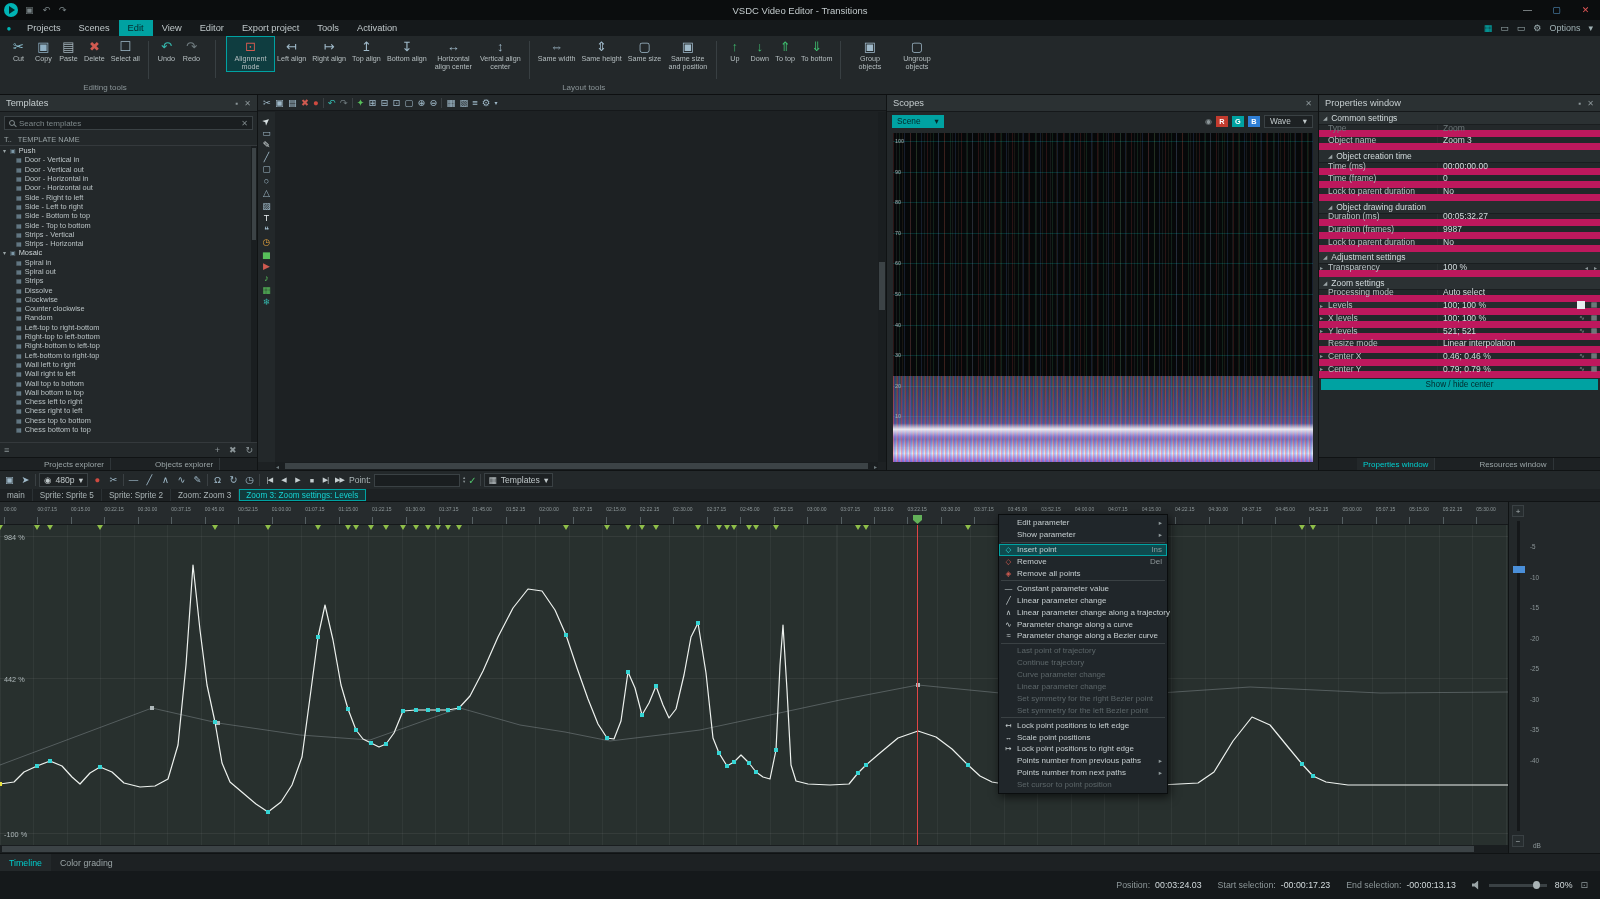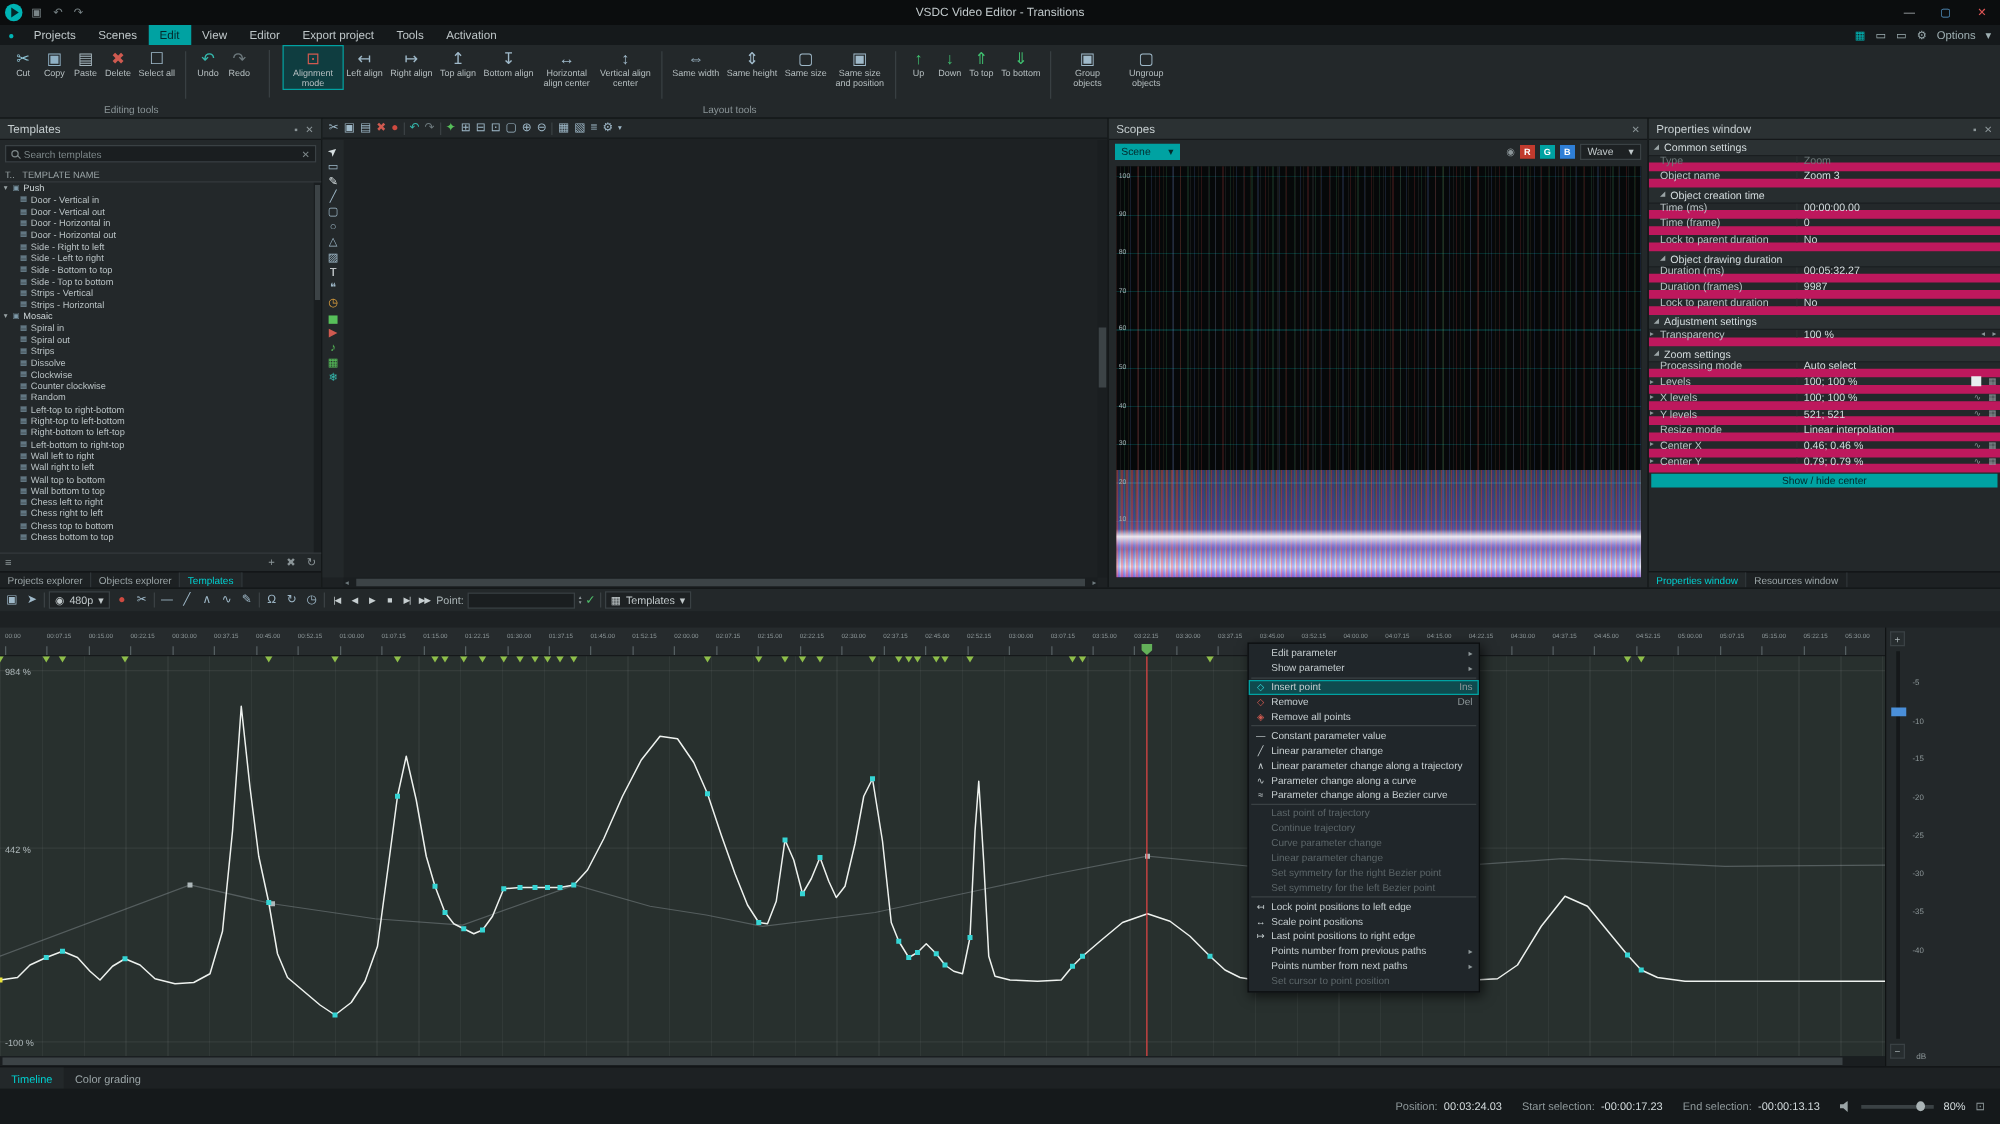--- a/index.html
+++ b/index.html
@@ -33,21 +33,21 @@
 .tb-btn{min-width:25px;max-width:47px;padding:2px 3px 0;display:flex;flex-direction:column;align-items:center;text-align:center;color:#b6bfc1;font-size:7.2px;line-height:1.08;}
 .tb-btn .g{font-size:13px;line-height:15px;height:16px;}
 .tb-btn.selected{background:#0f3d40;outline:1px solid #00a2a2;}
 .tb-sep{width:1px;background:#383f42;margin:4px 5px;height:38px;}
 .tb-group-label{text-align:center;font-size:8px;color:#8b9598;}
 
 
 .panel-header{height:17px;background:#2b3133;display:flex;align-items:center;padding:0 6px;font-size:9.3px;color:#c6ced0;border-bottom:1px solid #15181a;}
 .panel-header .hicons{margin-left:auto;display:flex;gap:6px;color:#8b9598;font-size:8px;}
 .panel-tabs{height:13px;display:flex;font-size:8px;border-top:1px solid #101314;background:#1d2123;align-items:stretch;}
-.panel-tab{padding:0 6px;display:flex;align-items:center;color:#9aa4a6;border-right:1px solid #2f3538;white-space:nowrap;}
+.panel-tab{padding:0 6px;display:flex;align-items:center;color:#9aa4a6;border-right:1px solid #2f3538;white-space:nowrap;margin-left:38px;}
 .panel-tab.active{color:#00cfcf;background:#23282a;}
 
 
 .templates{position:absolute;top:95px;left:0;width:258px;height:375px;background:#23282a;border-right:1px solid #101314;display:flex;flex-direction:column;}
 .search-row{margin:4px 4px 3px;height:14px;background:#1a1e20;border:1px solid #3a4144;display:flex;align-items:center;gap:4px;padding:0 4px;color:#7d8789;font-size:8px;}
 .i-search{width:6px;height:6px;border:1px solid #7d8789;border-radius:50%;position:relative;display:inline-block;flex:none;}
 .i-search:after{content:"";position:absolute;width:4px;height:1px;background:#7d8789;transform:rotate(45deg);right:-3px;bottom:-1px;}
 .search-row .clear{margin-left:auto;}
 .list-header{height:13px;display:flex;align-items:center;font-size:7.4px;color:#9aa4a6;border-bottom:1px solid #34393c;padding-left:4px;gap:6px;}
 .tpl-wrap{flex:1;position:relative;overflow:hidden;}
@@ -162,21 +162,21 @@
 .tl-tab.active{color:#00cfcf;background:#23282a;}
 .statusbar{position:absolute;top:871px;left:0;right:0;height:28px;background:#15191b;display:flex;align-items:center;justify-content:flex-end;font-size:8.8px;color:#8e989a;padding-right:12px;}
 .sb-group{display:flex;align-items:center;gap:5px;margin-left:16px;}
 .sb-val{color:#d3dbdd;}
 .i-speaker{width:9px;height:9px;background:#9aa4a6;clip-path:polygon(0 32%,32% 32%,70% 0,70% 100%,32% 68%,0 68%);margin-left:16px;}
 .sb-slider{width:58px;height:3px;background:#3a4144;position:relative;margin-left:8px;}
 .sb-handle{position:absolute;left:44px;top:-2.5px;width:7px;height:8px;border-radius:50%;background:#aab4b6;}
 .sb-zicon{margin-left:8px;color:#8e989a;font-size:9px;}
 
 
-.ctx{position:absolute;left:998px;top:514px;width:186px;background:#20262a;border:1px solid #0a0d0e;box-shadow:2px 3px 9px rgba(0,0,0,.65);padding:2px 0;z-index:60;font-size:8px;}
+.ctx{position:absolute;left:998px;top:514px;width:170px;background:#20262a;border:1px solid #0a0d0e;box-shadow:2px 3px 9px rgba(0,0,0,.65);padding:2px 0;z-index:60;font-size:8px;}
 .ctx-item{height:11.9px;display:flex;align-items:center;padding:0 5px 0 3px;color:#c6ced0;white-space:nowrap;}
 .ctx-icon{width:13px;text-align:center;font-size:7.5px;margin-right:2px;flex:none;color:#c6ced0;}
 .ctx-item.hl{background:#0f4a4e;outline:1px solid #00a2a2;outline-offset:-1px;}
 .ctx-item.disabled{color:#5c6669;}
 .ctx-sc{margin-left:auto;color:#8e989a;}
 .ctx-sub{margin-left:auto;font-size:6.5px;color:#8e989a;}
 .ctx-sep{height:1px;background:#3a4144;margin:1px 2px;}
 </style>
 </head>
 <body>
@@ -758,20 +758,27 @@
     </div>
     <span class="check">✓</span>
     <span class="cb-sep"></span>
     <div class="cb-dd">
       <span>▦</span>
       <span>Templates</span>
       <span>▾</span>
     </div>
   </div>
 
+  <div class="sprite-tabs" id="sprite-tabs">
+      <div class="stab">main</div>
+      <div class="stab">Sprite: Sprite 5</div>
+      <div class="stab">Sprite: Sprite 2</div>
+      <div class="stab">Zoom: Zoom 3</div>
+      <div class="stab active">Zoom 3: Zoom settings: Levels</div>
+    </div>
 
   <div class="ruler" id="ruler">
       <div class="tick" style="left: 4px;">00:00</div>
       <div class="tick-mark" style="left: 4px;"></div>
       <div class="tick" style="left: 37.46px;">00:07.15</div>
       <div class="tick-mark" style="left: 37.46px;"></div>
       <div class="tick" style="left: 70.92px;">00:15.00</div>
       <div class="tick-mark" style="left: 70.92px;"></div>
       <div class="tick" style="left: 104.38px;">00:22.15</div>
       <div class="tick-mark" style="left: 104.38px;"></div>
@@ -1074,21 +1081,21 @@
       <div class="ctx-item">
         <span class="ctx-icon">↤</span>
         <span class="ctx-label">Lock point positions to left edge</span>
       </div>
       <div class="ctx-item">
         <span class="ctx-icon">↔</span>
         <span class="ctx-label">Scale point positions</span>
       </div>
       <div class="ctx-item">
         <span class="ctx-icon">↦</span>
-        <span class="ctx-label">Last point positions to right edge</span>
+        <span class="ctx-label">Lock point positions to right edge</span>
       </div>
       <div class="ctx-item">
         <span class="ctx-icon"></span>
         <span class="ctx-label">Points number from previous paths</span>
         <span class="ctx-sub">▸</span>
       </div>
       <div class="ctx-item">
         <span class="ctx-icon"></span>
         <span class="ctx-label">Points number from next paths</span>
         <span class="ctx-sub">▸</span>

